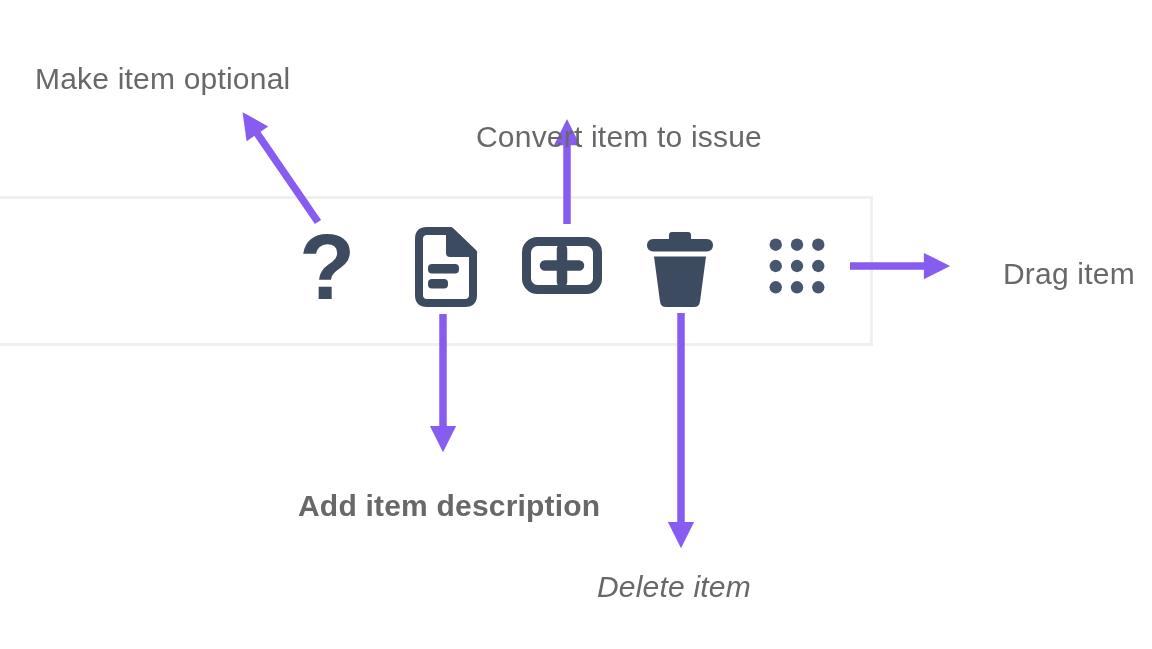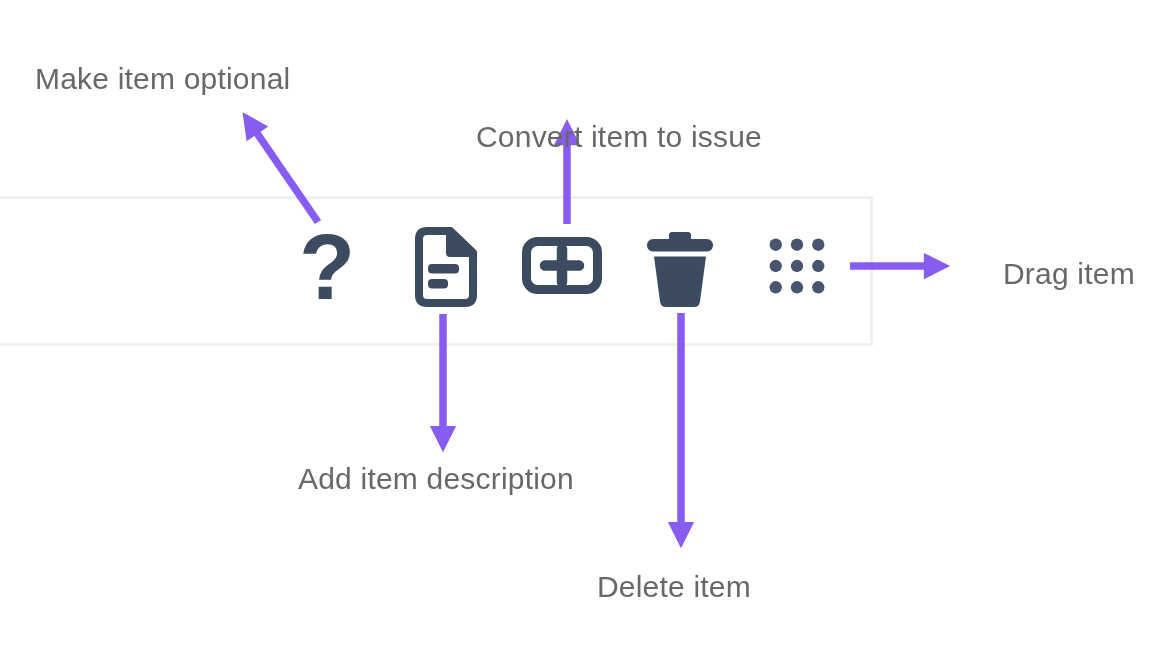--- a/index.html
+++ b/index.html
@@ -59,22 +59,22 @@
   .annotation {
     position: absolute;
     font-size: 30px;
     font-weight: 400;
     color: var(--label-text, #686868);
     white-space: nowrap;
     letter-spacing: 0.2px;
   }
   .lbl-make-optional { left: 35px;  top: 62px; }
   .lbl-convert       { left: 476px; top: 76px; margin-top: 44px; }
-  .lbl-description   { left: 298px; top: 462px; }
-  .lbl-delete        { left: 597px; top: 570px; }
+  .lbl-description   { left: 298px; top: 489px; font-weight: bold; }
+  .lbl-delete        { left: 597px; top: 570px; font-style: italic; }
   .lbl-drag          { left: 974px; top: 257px; margin-left: 29px; }
 
   .btn-optional    { left: 301px; top: 226px; width: 52px; height: 82px; }
   .btn-description { left: 414px; top: 226px; width: 64px; height: 82px; }
   .btn-convert     { left: 522px; top: 237px; width: 80px; height: 57px; }
   .btn-delete      { left: 646px; top: 231px; width: 68px; height: 77px; }
   .btn-drag        { left: 768px; top: 237px; width: 58px; height: 58px; }
 </style>
 </head>
 <body>

